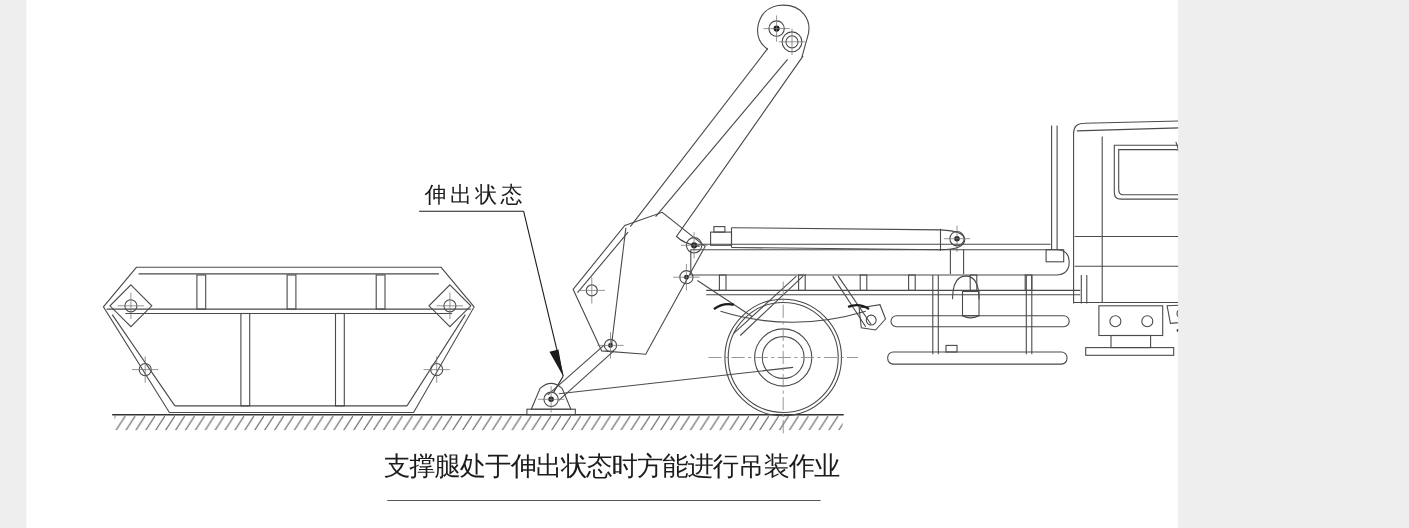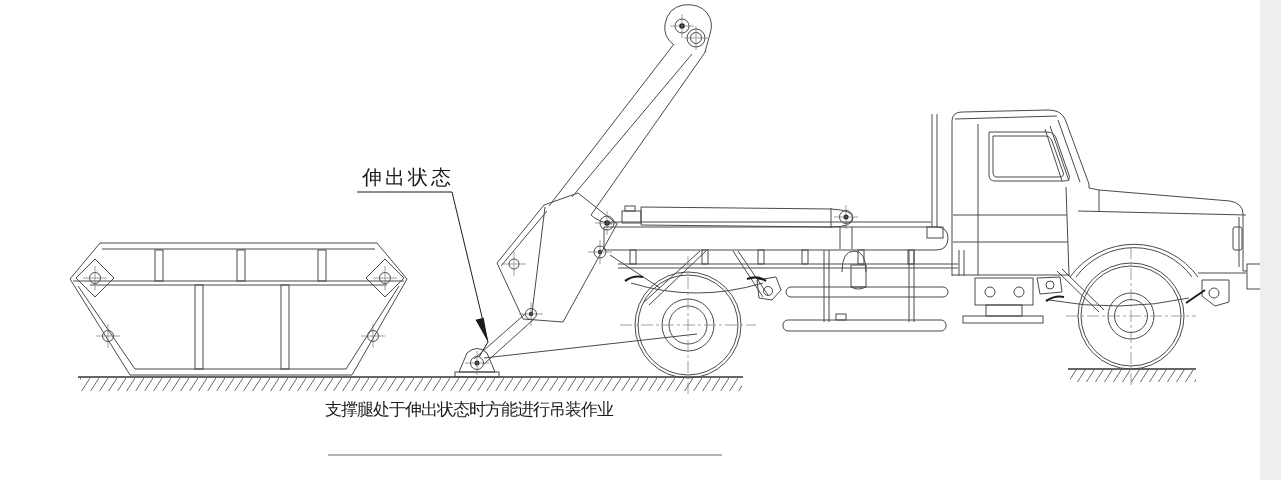--- a/index.html
+++ b/index.html
@@ -1,31 +1,31 @@
 <!DOCTYPE html>
 <html style="--line: #4a4a4a; --dark: #1c1c1c; --center: #8a8a8a; --bg: #ffffff;"><head>
 <meta charset="utf-8">
 <style>
   :root{
     --line:#4a4a4a; --dark:#1c1c1c; --center:#8a8a8a; --thin:#777777; --bg:#ffffff;
   }
   html,body{margin:0;padding:0;background:#eee;}
-  .stage{position:relative;width:1260px;height:480px;background:var(--bg);overflow:hidden;
-         font-family:"Liberation Serif","DejaVu Serif",serif;}
+  .stage{position:relative;width:1047px;height:480px;background:var(--bg);overflow:hidden;
+         font-family:"Liberation Serif","DejaVu Serif",serif;margin-left:24px;}
   .stage svg{position:absolute;left:0;top:0;}
   .s{stroke:var(--line);fill:none;stroke-width:1;}
   .b{stroke:#333;fill:none;stroke-width:1.5;}
   .dk{stroke:var(--dark);fill:none;}
   .fdk{fill:var(--dark);stroke:none;}
   .cl{stroke:var(--center);fill:none;stroke-width:.8;stroke-dasharray:12 3 3 3;}
   .xh{stroke:var(--thin);stroke-width:.7;}
   .ht{stroke:#555;stroke-width:.9;}
   .txt{position:absolute;color:var(--dark);white-space:nowrap;}
   .callout{left:362px;top:164px;font-size:20px;letter-spacing:3px;}
-  .caption{left:325px;top:398px;font-size:17px;letter-spacing:-1px;}
+  .caption{left:325px;top:408px;font-size:24px;letter-spacing:-1px;}
 </style>
 </head>
 <body>
 
 <div class="stage">
 
 <svg width="1281" height="480" viewBox="0 0 1281 480">
   <defs>
     <pattern id="hatch" patternUnits="userSpaceOnUse" width="9" height="14">
       <line class="ht" x1="0" y1="14" x2="9" y2="0"></line>

